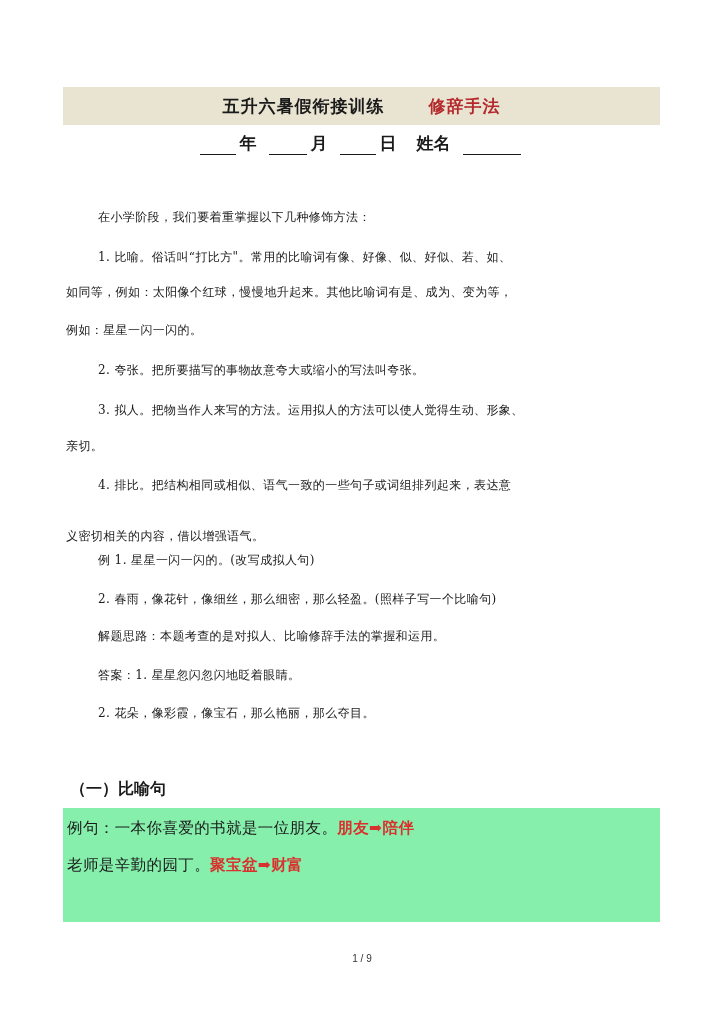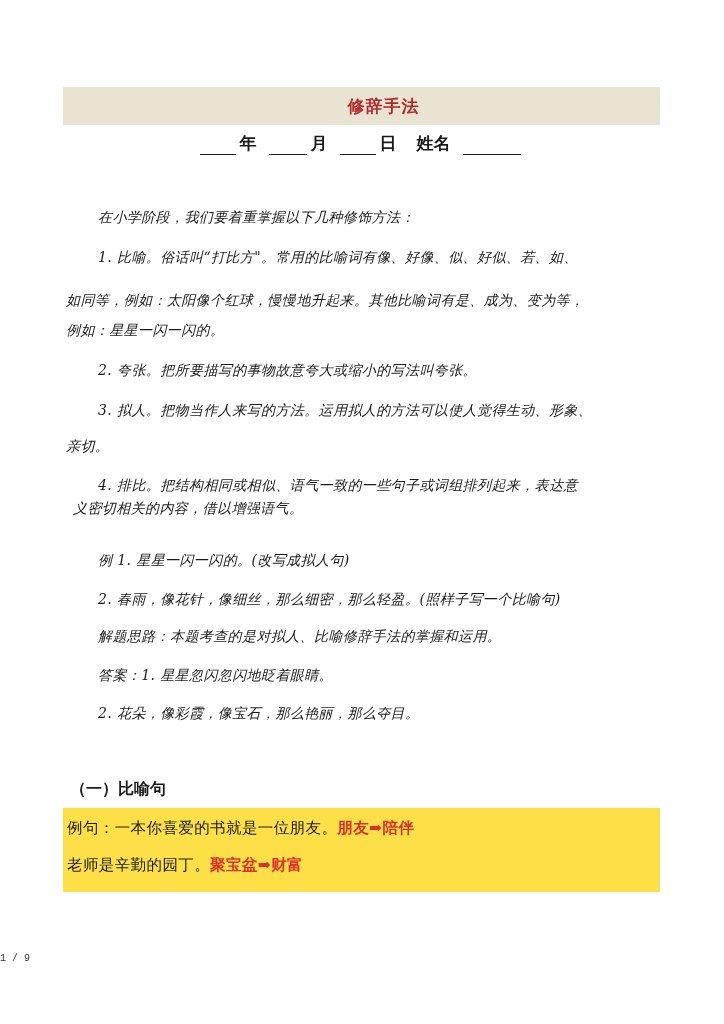--- a/index.html
+++ b/index.html
@@ -20,71 +20,72 @@
       position: absolute; top: 132px; left: 0; width: 724px;
       display: flex; justify-content: center; align-items: flex-end;
       font-size: 17px; font-weight: bold;
     }
     .blank { display: inline-block; border-bottom: 1.5px solid #1a1a1a; height: 18px; margin-right: 4px; }
     .b-short { width: 36px; }
     .b-med { width: 38px; }
     .b-long { width: 58px; }
     .date-unit { margin-right: 12px; }
     .date-unit.name { margin-left: 8px; margin-right: 12px; }
-    .line { position: absolute; left: 66px; font-size: 14px; white-space: nowrap; letter-spacing: 0.4px; font-style: italic; }
+    .line { position: absolute; left: 66px; font-size: 12px; white-space: nowrap; letter-spacing: 0.4px; }
     .line.indented { left: 98px; }
 
     .section-title {
       position: absolute; left: 70px; top: 779px;
       font-size: 16px; font-weight: bold;
     }
     .example-box {
-      position: absolute; left: 63px; top: 808px; width: 597px; height: 84px;
-      background: #fde047;
+      position: absolute; left: 63px; top: 808px; width: 597px; height: 114px;
+      background: #86efac;
     }
     .ex-line {
       position: absolute; left: 4px; font-size: 15.5px; white-space: nowrap; letter-spacing: 0.4px;
     }
     .red { color: #d9322e; font-weight: bold; }
     .page-num {
-      position: absolute; top: 953px; left: 0; width: 724px; text-align: left;
-      font-family: Liberation Mono, monospace; font-size: 10px; color: #333;
+      position: absolute; top: 953px; left: 0; width: 724px; text-align: center;
+      font-family: Liberation Sans, sans-serif; font-size: 10px; color: #333;
     }
   </style>
 </head>
 <body>
 
 <div class="title-band">
+  <span class="title-main">五升六暑假衔接训练</span>
   <span class="title-sub">修辞手法</span>
 </div>
 
 <div class="date-row">
   <span class="blank b-short"></span>
   <span class="date-unit">年</span>
   <span class="blank b-med"></span>
   <span class="date-unit">月</span>
   <span class="blank b-short"></span>
   <span class="date-unit">日</span>
   <span class="date-unit name">姓名</span>
   <span class="blank b-long"></span>
 </div>
 
 <div class="line indented" style="top:209px;">在小学阶段，我们要着重掌握以下几种修饰方法：</div>
 
 <div class="line indented" style="top:249px;">1. 比喻。俗话叫“打比方"。常用的比喻词有像、好像、似、好似、若、如、</div>
-<div class="line" style="top:292px;">如同等，例如：太阳像个红球，慢慢地升起来。其他比喻词有是、成为、变为等，</div>
+<div class="line" style="top:284px;">如同等，例如：太阳像个红球，慢慢地升起来。其他比喻词有是、成为、变为等，</div>
 <div class="line" style="top:322px;">例如：星星一闪一闪的。</div>
 
 <div class="line indented" style="top:362px;">2. 夸张。把所要描写的事物故意夸大或缩小的写法叫夸张。</div>
 
 <div class="line indented" style="top:402px;">3. 拟人。把物当作人来写的方法。运用拟人的方法可以使人觉得生动、形象、</div>
 <div class="line" style="top:438px;">亲切。</div>
 
 <div class="line indented" style="top:477px;">4. 排比。把结构相同或相似、语气一致的一些句子或词组排列起来，表达意</div>
-<div class="line" style="top:500px;margin-left:7px;">义密切相关的内容，借以增强语气。</div>
+<div class="line" style="top:528px;">义密切相关的内容，借以增强语气。</div>
 
 <div class="line indented" style="top:552px;">例 1. 星星一闪一闪的。(改写成拟人句)</div>
 <div class="line indented" style="top:591px;">2. 春雨，像花针，像细丝，那么细密，那么轻盈。(照样子写一个比喻句)</div>
 <div class="line indented" style="top:628px;">解题思路：本题考查的是对拟人、比喻修辞手法的掌握和运用。</div>
 <div class="line indented" style="top:667px;">答案：1. 星星忽闪忽闪地眨着眼睛。</div>
 <div class="line indented" style="top:705px;">2. 花朵，像彩霞，像宝石，那么艳丽，那么夺目。</div>
 
 <div class="section-title">（一）比喻句</div>
 
 <div class="example-box">

